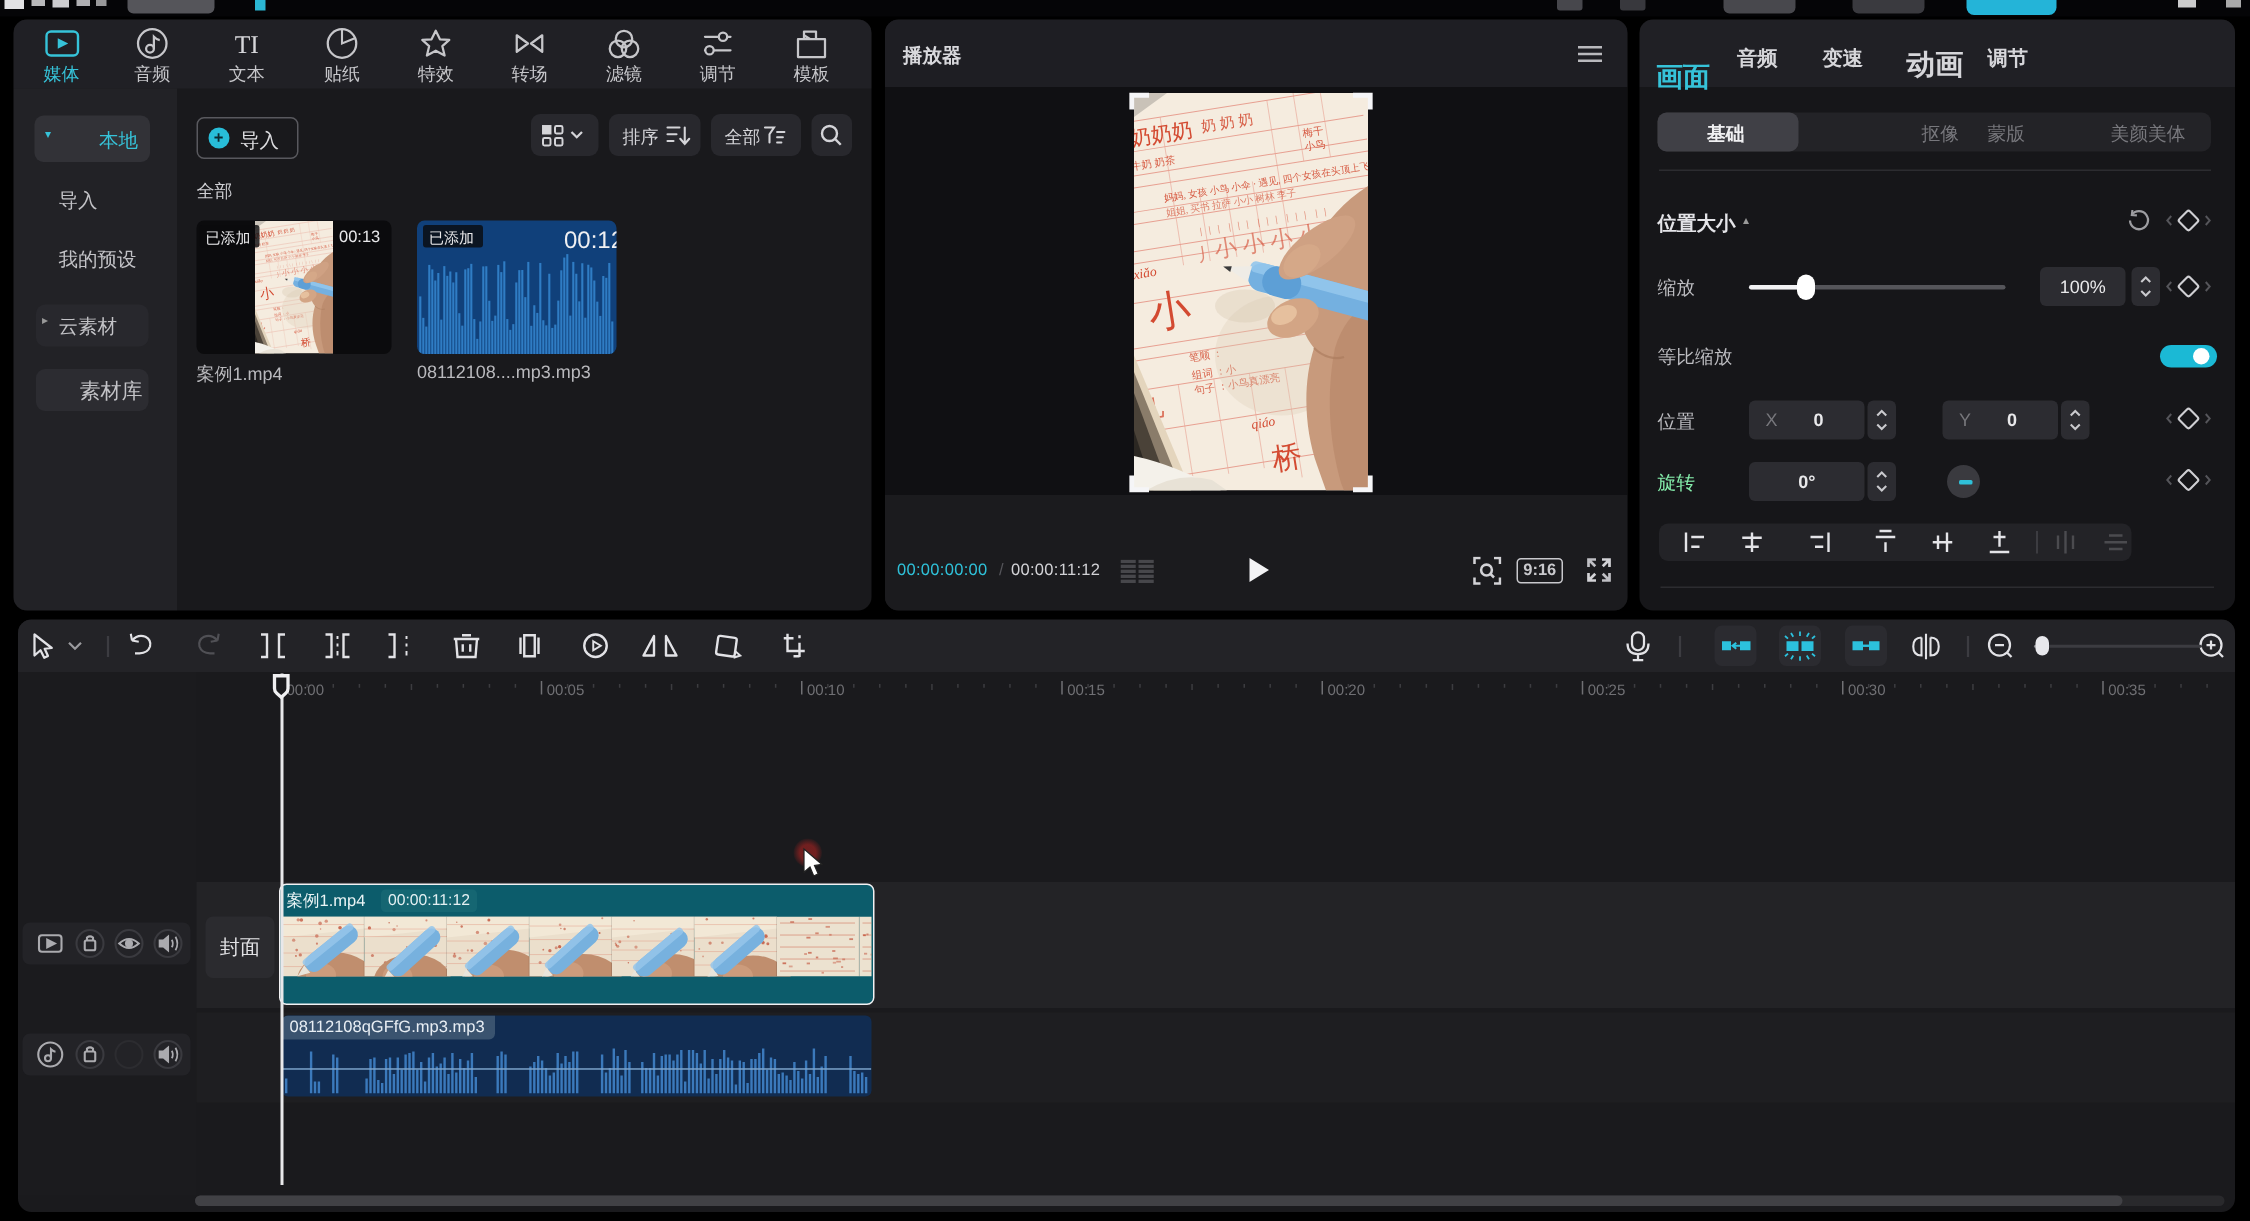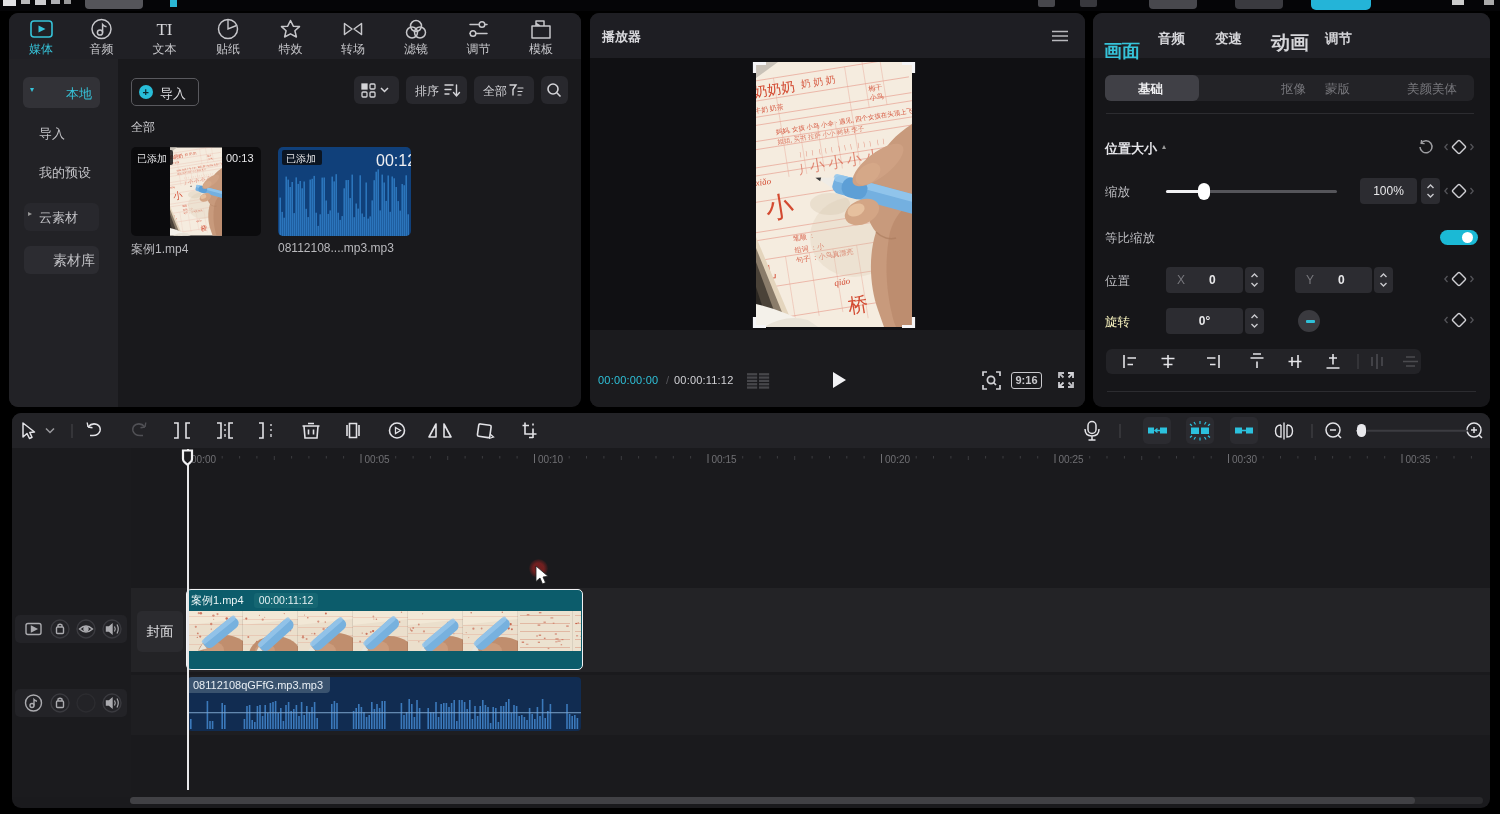--- a/index.html
+++ b/index.html
@@ -412,21 +412,21 @@
         </g>
       </svg>
     </div>
   <svg class="abs" style="left:351px;top:258px;" width="30" height="16" viewBox="0 0 30 16">
       <g stroke="#55555a" stroke-width="1.3" fill="none">
         <path d="M 3.5 5 L 0.8 8 L 3.5 11 M 26.5 5 L 29.2 8 L 26.5 11"></path>
       </g>
       <rect x="10" y="3" width="10" height="10" rx="1.5" transform="rotate(45 15 8)" stroke="#cfcfd3" stroke-width="1.4" fill="none"></rect>
     </svg>
 
-  <div class="abs" style="left:12px;top:301px;font-size:12.5px;color:#fef9c3;">旋转</div>
+  <div class="abs" style="left:12px;top:301px;font-size:12.5px;color:#86efac;">旋转</div>
   <div class="abs" style="left:73px;top:295px;width:77px;height:26px;background:#2c2c31;border-radius:4px;text-align:center;font-size:12px;color:#e8e8ea;font-weight:bold;line-height:26px;">0°</div>
   <div class="abs" style="left:152px;top:295px;width:19px;height:26px;background:#2c2c31;border-radius:4px;">
       <svg width="19" height="26" viewBox="0 0 19 26">
         <g stroke="#c9c9cd" stroke-width="1.4" fill="none">
           <path d="M 6.5 10 L 9.5 7 L 12.5 10 M 6.5 16 L 9.5 19 L 12.5 16"></path>
         </g>
       </svg>
     </div>
   <div class="abs" style="left:205px;top:297px;width:22px;height:22px;background:#3a3a3f;border-radius:50%;">
     <div class="abs" style="left:8px;top:10px;width:9px;height:2.5px;background:#2fc0d8;border-radius:1px;"></div>

